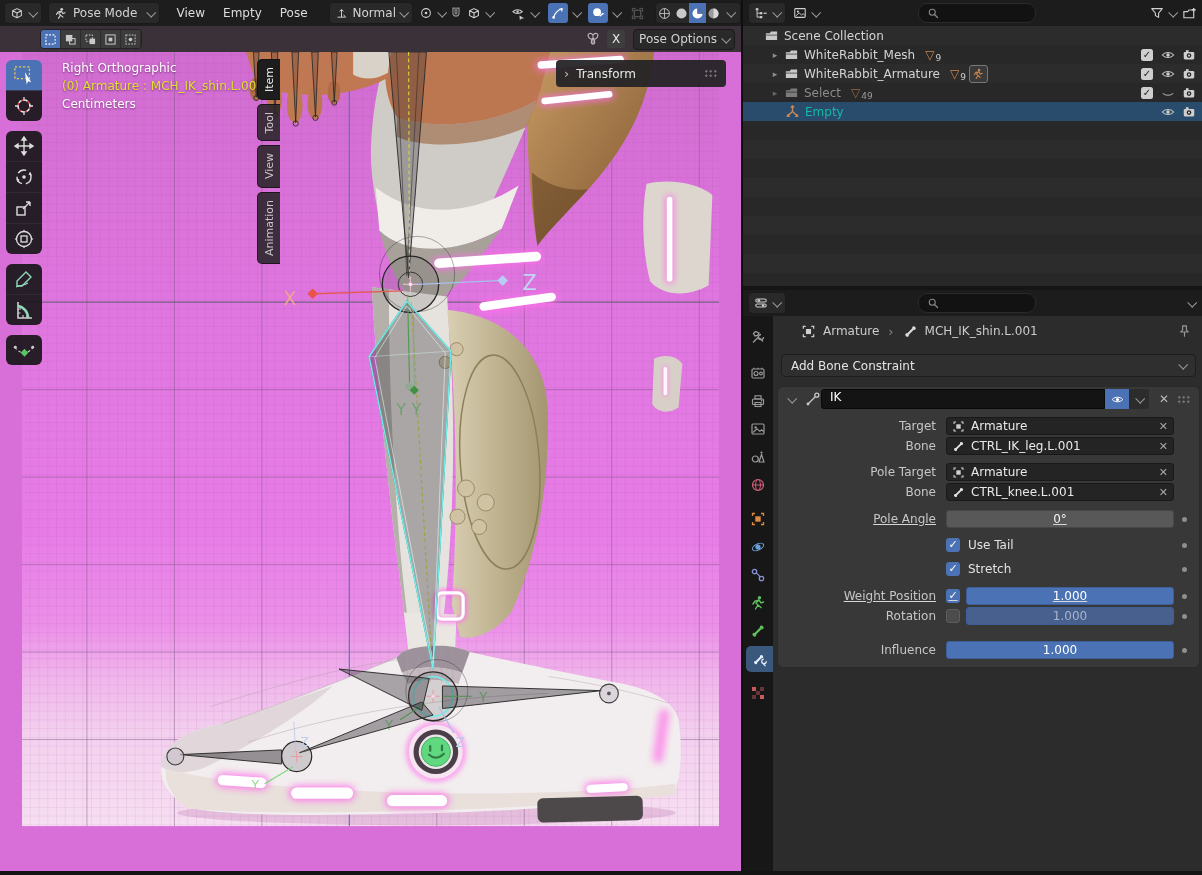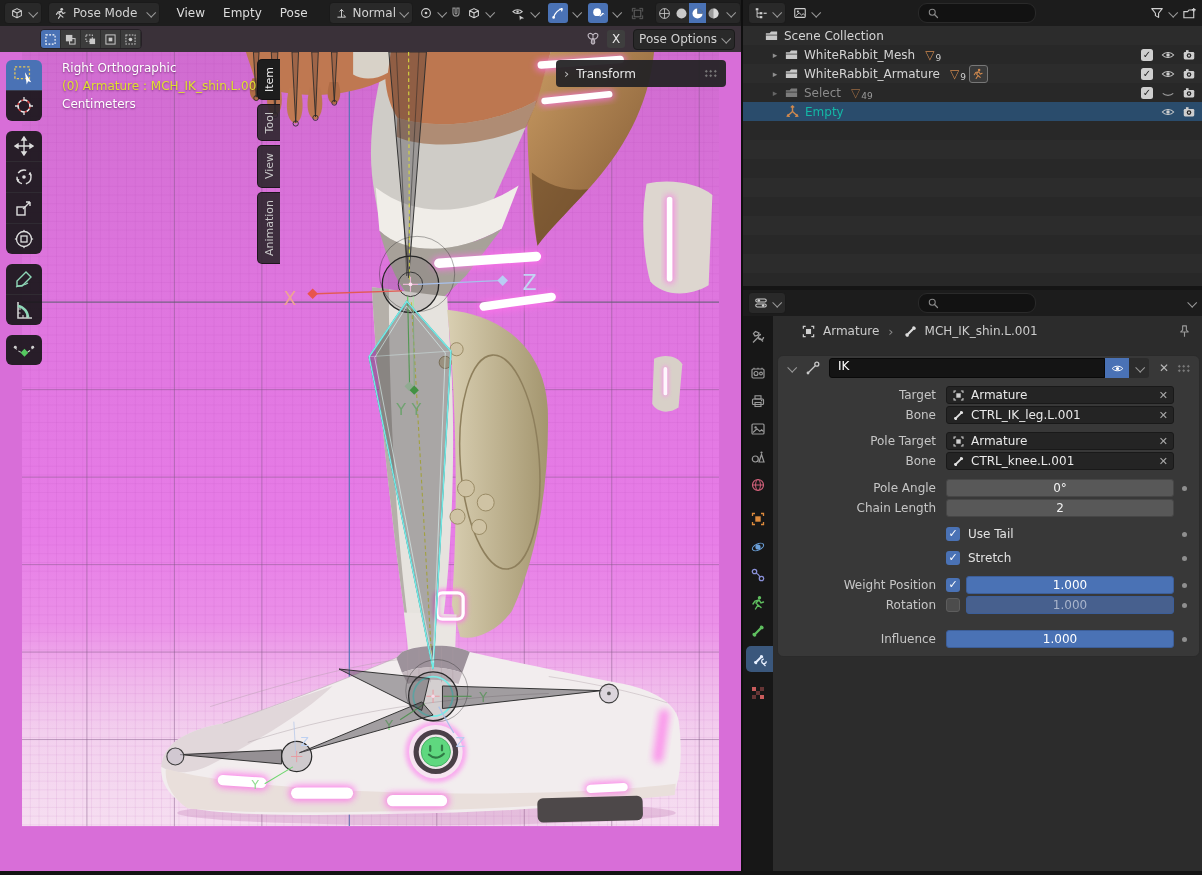--- a/index.html
+++ b/index.html
@@ -62,37 +62,37 @@
   #pr-header{left:0;top:290px;width:100%;height:26px;background:#1c1c1c;display:flex;align-items:center;}
   #pr-rail{left:0;top:316px;width:30px;height:559px;background:#171717;}
   .rail-ico{position:absolute;left:0;width:30px;height:26px;display:flex;align-items:center;justify-content:center;color:#9a9a9a;}
   .rail-ico.active{background:#3a577c;border-radius:5px 0 0 5px;left:3px;width:27px;color:#e8f0ff;}
   #pr-main{left:30px;top:316px;width:431px;height:559px;background:#2c2c2c;}
   #breadcrumb{display:flex;align-items:center;height:30px;padding-left:28px;color:#cccccc;position:relative;}
   #breadcrumb .sep{color:#8a8a8a;margin:0 9px;font-size:13px;}
   .add-btn{margin:8px 8px 0 8px;height:21px;background:#2f2f2f;border:1px solid #1e1e1e;border-radius:4px;display:flex;align-items:center;padding:0 9px;color:#e4e4e4;}
   #con-panel{margin:9px 4px 0 4px;width:421px;background:#383838;border:1px solid #2a2a2a;border-radius:6px;padding-bottom:8px;}
   #con-head{height:24px;display:flex;align-items:center;padding:0 8px 0 8px;}
-  .name-field{flex:1;height:18px;background:#141414;border:1px solid #090909;border-radius:3px 0 0 3px;display:flex;align-items:flex-start;padding:0 8px;color:#fff;margin-left:8px;}
+  .name-field{flex:1;height:18px;background:#141414;border:1px solid #090909;border-radius:3px 0 0 3px;display:flex;align-items:flex-start;padding:0 8px;color:#fff;margin-left:0;}
   .eye-btn{width:24px;height:20px;background:#4a72b5;display:flex;align-items:center;justify-content:center;color:#fff;}
   .dd-btn{width:20px;height:20px;background:#2c2c2c;border-radius:0 3px 3px 0;display:flex;align-items:center;justify-content:center;}
   .x-btn{width:18px;color:#b9b9b9;text-align:center;margin-left:6px;font-size:12px;}
   .prow{display:flex;align-items:center;height:18px;margin:2px 8px 0 8px;}
   .plabel{width:150px;text-align:right;padding-right:10px;color:#c6c6c6;flex:0 0 auto;white-space:nowrap;}
   .field{width:228px;height:18px;background:#242424;border:1px solid #191919;border-radius:3px;display:flex;align-items:center;padding:0 5px;box-sizing:border-box;color:#e9e9e9;}
   .field .fx{margin-left:auto;color:#a8a8a8;font-size:11px;}
   .slider{width:228px;height:18px;background:#585858;border:1px solid #464646;border-radius:3px;display:flex;align-items:center;justify-content:center;box-sizing:border-box;color:#f2f2f2;}
   .slider.blue{background:#4a72b5;border-color:#3c5e99;color:#fff;}
   .slider.blue.dim{background:#47608e;color:#a9b4cb;}
   .slider.w208{width:208px;}
   .ckb{width:14px;height:14px;border-radius:3px;background:#4a72b5;color:#fff;font-size:11px;line-height:14px;text-align:center;flex:0 0 auto;}
   .ckb.off{background:#4c4c4c;border:1px solid #5d5d5d;box-sizing:border-box;}
   .dotslot{flex:1;display:flex;justify-content:flex-end;padding-right:4px;}
   .deco{width:5px;height:5px;border-radius:50%;background:#8f8f8f;}
-  .mt8{margin-top:8px;} .mt6{margin-top:6px;} .mt9{margin-top:9px;} .mt16{margin-top:16px;}
+  .mt8{margin-top:8px;} .mt6{margin-top:6px;} .mt9{margin-top:9px;text-decoration:underline;} .mt16{margin-top:16px;}
   .cklabel{margin-left:8px;color:#e2e2e2;}
 </style>
 </head>
 <body>
 
 <svg width="0" height="0" style="position:absolute">
   <defs>
     <symbol id="i-eye" viewBox="0 0 16 16">
         <path d="M1.5 8 C4.5 4.3 11.5 4.3 14.5 8 C11.5 11.7 4.5 11.7 1.5 8 Z" fill="none" stroke="currentColor" stroke-width="1.2"></path>
         <circle cx="8" cy="8" r="2" fill="currentColor"></circle>
@@ -936,20 +936,24 @@
       <span class="sep">›</span>
       <svg class="i" width="15" height="15" style="color:#dcdcdc">
           <use href="#i-bone"></use>
         </svg>
       <span style="margin-left:7px">MCH_IK_shin.L.001</span>
       <svg class="i abs" width="15" height="15" style="right:12px;top:8px;color:#9a9a9a">
           <use href="#i-pin"></use>
         </svg>
     </div>
 
+    <div class="add-btn">
+      <span>Add Bone Constraint</span>
+      <span class="chev" style="margin-left:auto"></span>
+    </div>
 
     <div id="con-panel">
       <div id="con-head">
         <span class="chev" style="margin-left:2px"></span>
         <svg class="i" width="16" height="16" style="margin-left:10px;color:#c9c9c9">
             <use href="#i-link"></use>
           </svg>
         <div class="name-field">
           <span>IK</span>
         </div>
@@ -1010,27 +1014,20 @@
         <div class="dotslot"></div>
       </div>
       <div class="prow mt9">
         <span class="plabel">Pole Angle</span>
         <div class="slider">
             <span>0°</span>
           </div>
         <div class="dotslot">
             <span class="deco"></span>
           </div>
-      </div>
-      <div class="prow">
-        <span class="plabel">Chain Length</span>
-        <div class="slider">
-            <span>2</span>
-          </div>
-        <div class="dotslot"></div>
       </div>
       <div class="prow mt8">
         <span class="plabel"></span>
         <span class="ckb">✓</span>
         <span class="cklabel">Use Tail</span>
         <div class="dotslot">
             <span class="deco"></span>
           </div>
       </div>
       <div class="prow mt6">

